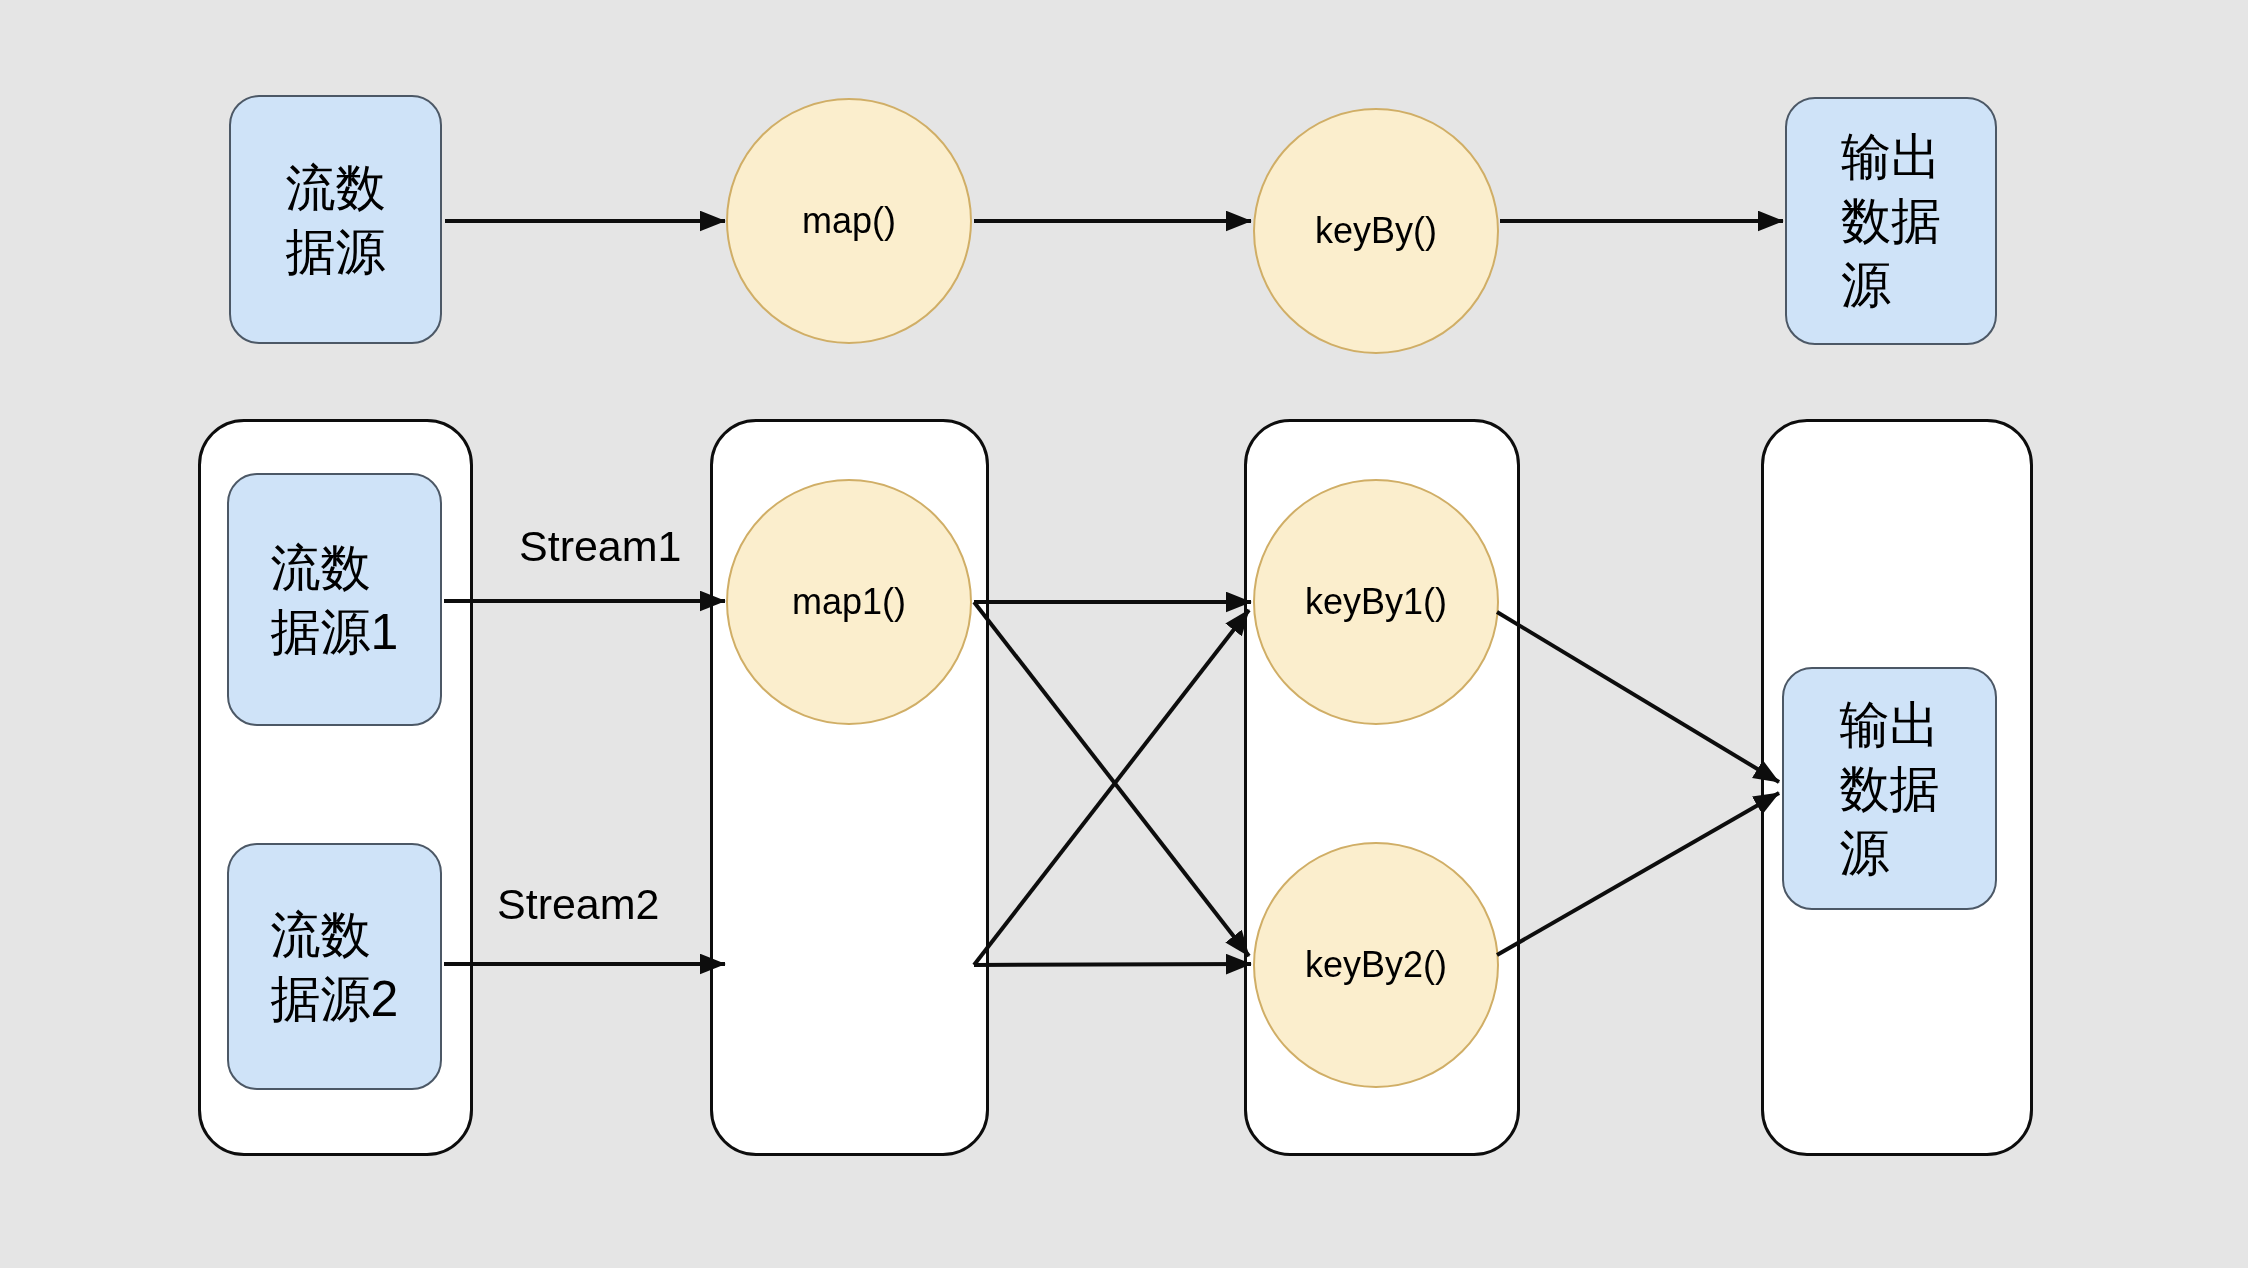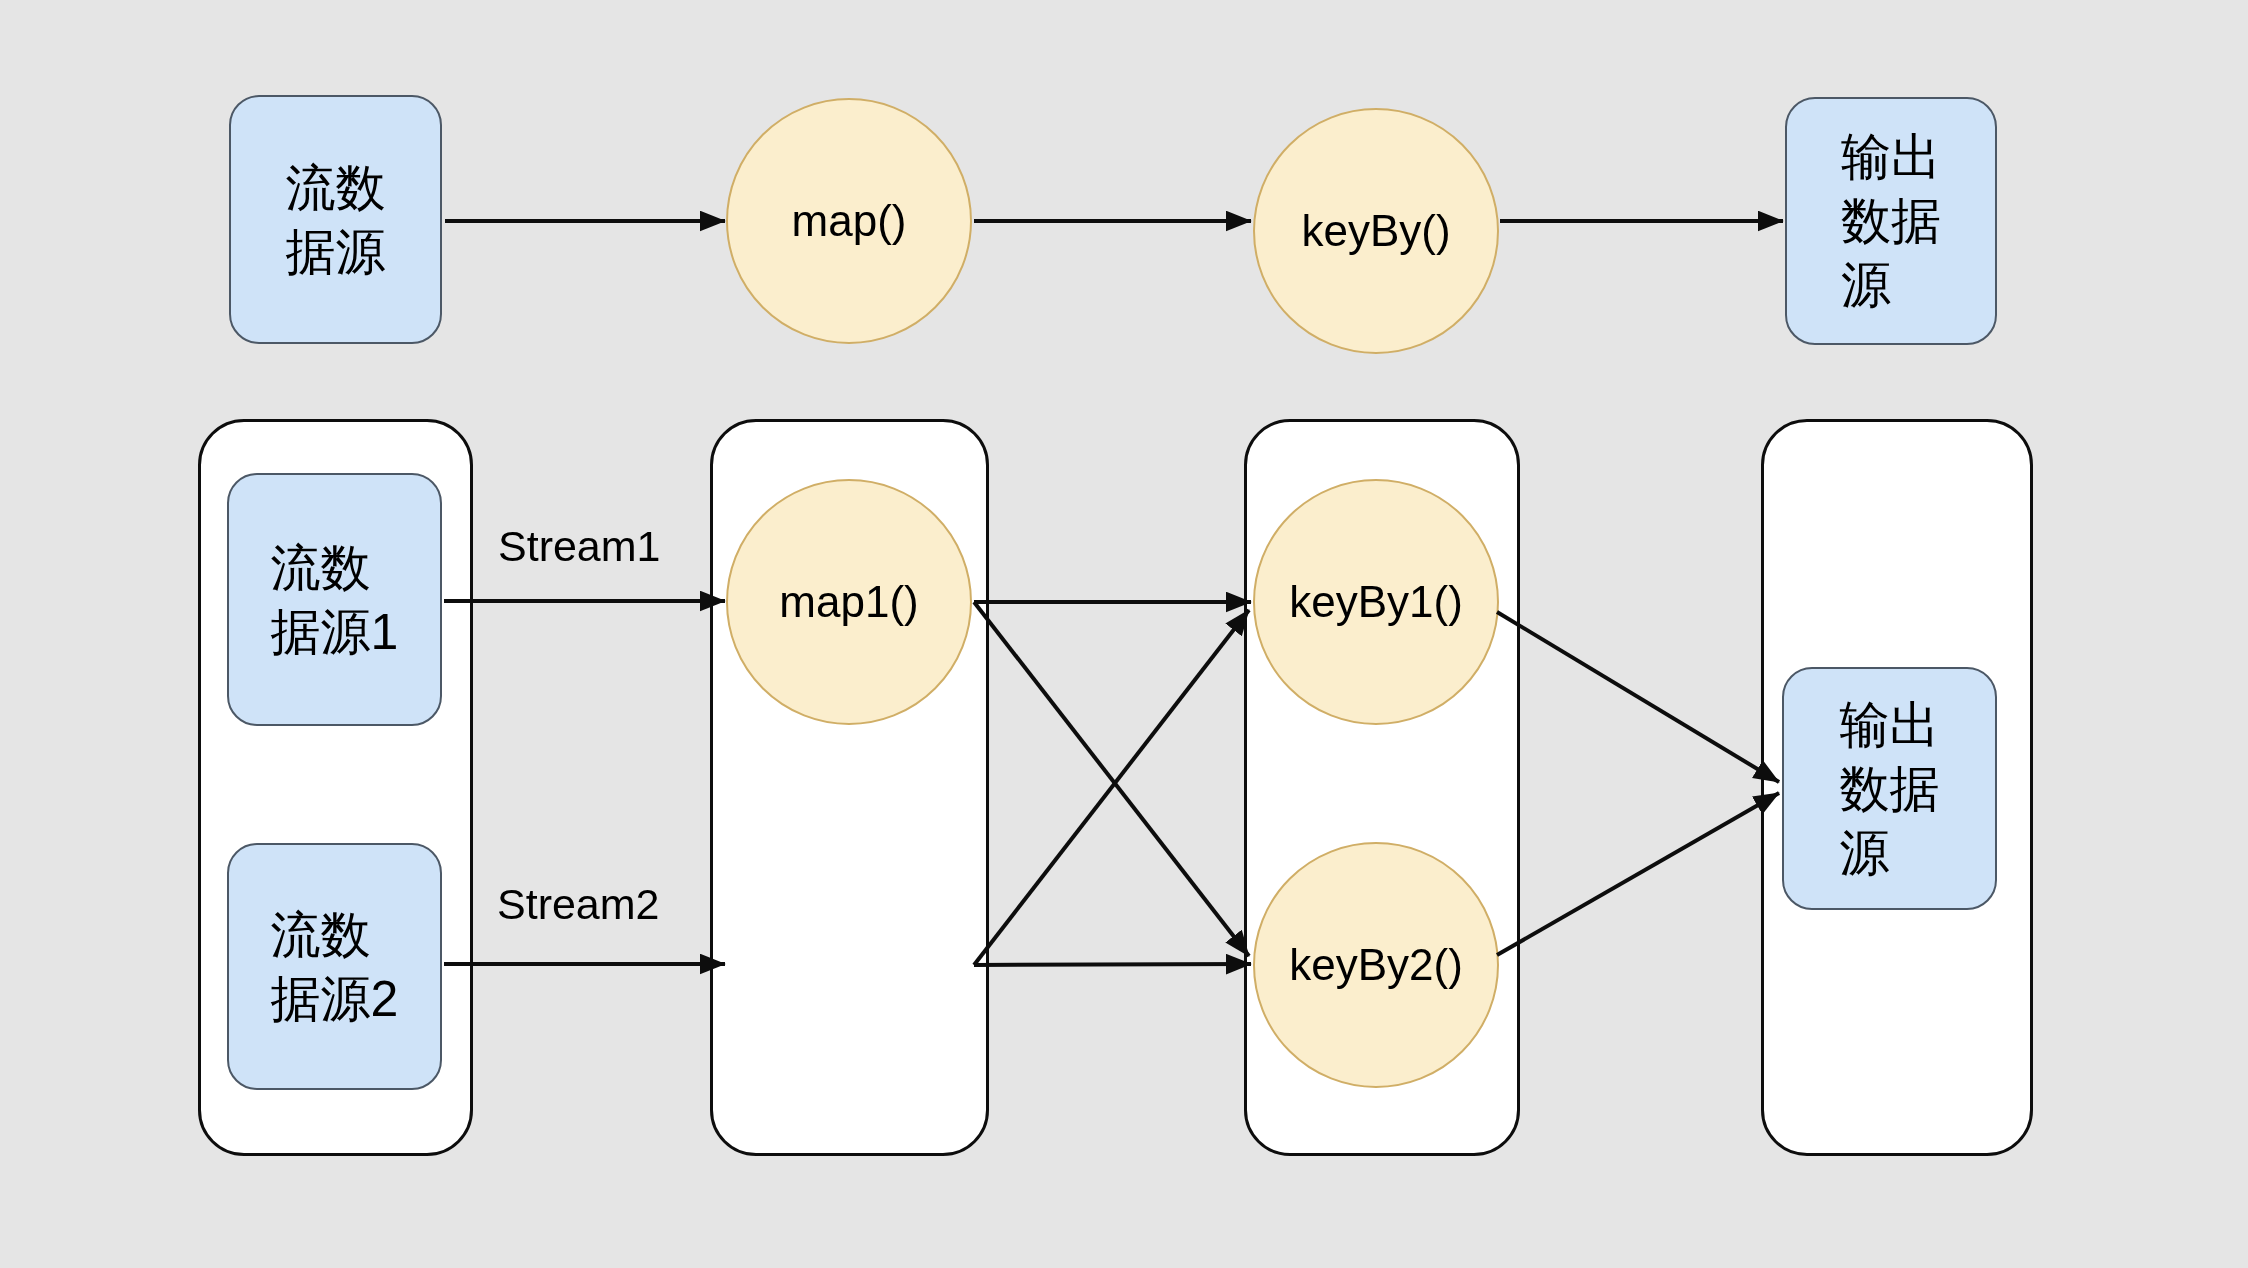--- a/index.html
+++ b/index.html
@@ -33,21 +33,21 @@
     text-align:left;
   }
   .circle-node{
     position:absolute;
     width:246px;height:246px;
     background:#FBEECD;
     border:2px solid #D0AE66;
     border-radius:50%;
     box-sizing:border-box;
     display:flex;align-items:center;justify-content:center;
-    font-size:44px;
+    font-size:36px;
   }
   .stream-label{
     position:absolute;
     font-size:43px;
   }
   svg.arrows{
     position:absolute;
     left:0;top:0;
     pointer-events:none;
   }
@@ -108,21 +108,21 @@
   <div class="circle-node" style="left:1253px;top:842px;">
     <span>keyBy2()</span>
   </div>
 
   <div class="blue-node" style="left:1782px;top:667px;width:215px;height:243px;">
     <span class="lbl">输出
 数据
 源</span>
   </div>
 
-  <div class="stream-label" style="left:498px;top:522px;">Stream1</div>
+  <div class="stream-label" style="left:519px;top:522px;">Stream1</div>
   <div class="stream-label" style="left:497px;top:880px;text-align:center;">Stream2</div>
 
   <svg class="arrows" width="2248" height="1268" viewBox="0 0 2248 1268">
     <defs>
       <marker id="ah" markerWidth="8" markerHeight="6" refX="6.3" refY="2.6" orient="auto" markerUnits="strokeWidth">
         <path class="head" d="M0,0 L6.5,2.6 L0,5.2 z"></path>
       </marker>
     </defs>
 
     <line x1="445" y1="221" x2="725" y2="221" marker-end="url(#ah)"></line>

